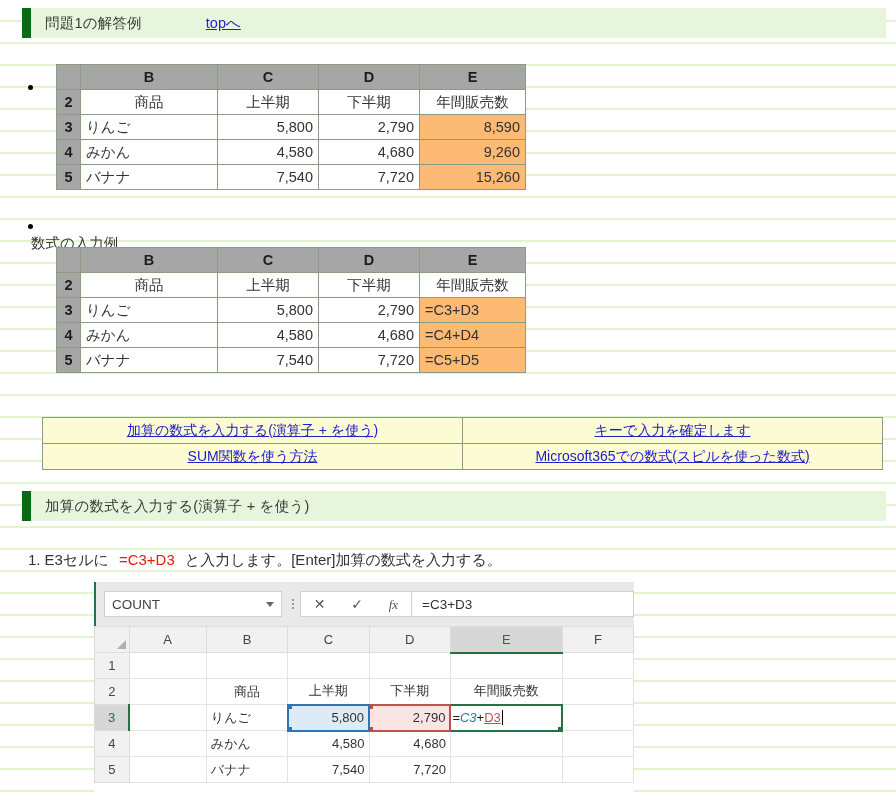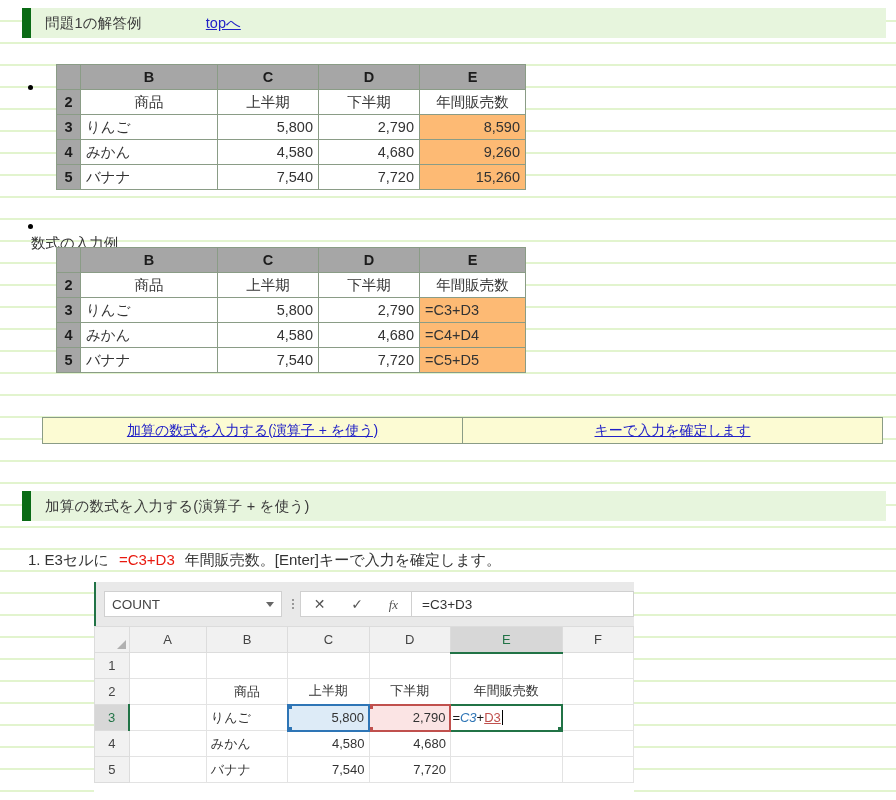--- a/index.html
+++ b/index.html
@@ -446,29 +446,37 @@
     </colgroup>
   <tbody>
     <tr>
       <td>
         <a>加算の数式を入力する(演算子 + を使う)</a>
       </td>
       <td>
         <a>キーで入力を確定します</a>
       </td>
     </tr>
+    <tr>
+      <td>
+        <a>SUM関数を使う方法</a>
+      </td>
+      <td>
+        <a>Microsoft365での数式(スピルを使った数式)</a>
+      </td>
+    </tr>
   </tbody>
 </table>
 
 <div class="section-bar" style="left:22px; top:491px; width:864px; height:30px;">
   <span class="sec-title">加算の数式を入力する(演算子 + を使う)</span>
 </div>
 
 <div class="step" style="left:28px; top:551px;">
-  <span class="num">1.</span><span>E3セルに</span><span class="formula-red">=C3+D3</span><span>年間販売数。[Enter]キーで入力を確定します。</span>
+  <span class="num">1.</span><span>E3セルに</span><span class="formula-red">=C3+D3</span><span>と入力します。[Enter]加算の数式を入力する。</span>
 </div>
 
 <div class="excel" style="left:48px; top:582px; width:540px; height:262px;margin-left:46px;">
 
   <div class="excel-topbar">
     <div class="namebox">
       <span>COUNT</span>
       <span class="caret"></span>
     </div>
     <div class="fbdots">

